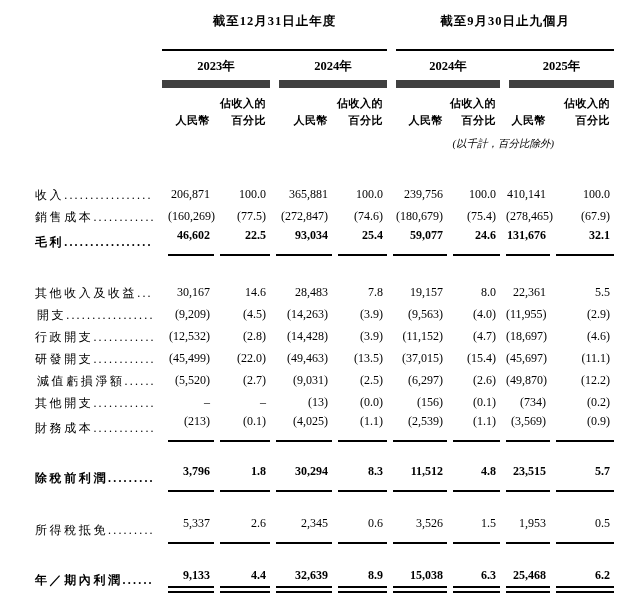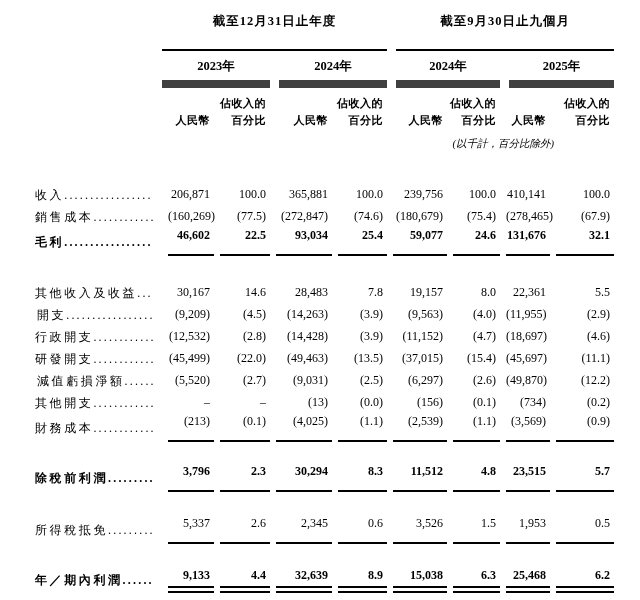--- a/index.html
+++ b/index.html
@@ -448,21 +448,21 @@
         <td class="lbl">
           <div class="lblwrap">
             <span class="lbl-t">除稅前利潤</span>
             <span class="dots"></span>
           </div>
         </td>
         <td class="num">
           <div class="val u1">3,796</div>
         </td>
         <td class="num">
-          <div class="val u1">2.3</div>
+          <div class="val u1">1.8</div>
         </td>
         <td class="num">
           <div class="val u1">30,294</div>
         </td>
         <td class="num">
           <div class="val u1">8.3</div>
         </td>
         <td class="num">
           <div class="val u1">11,512</div>
         </td>

